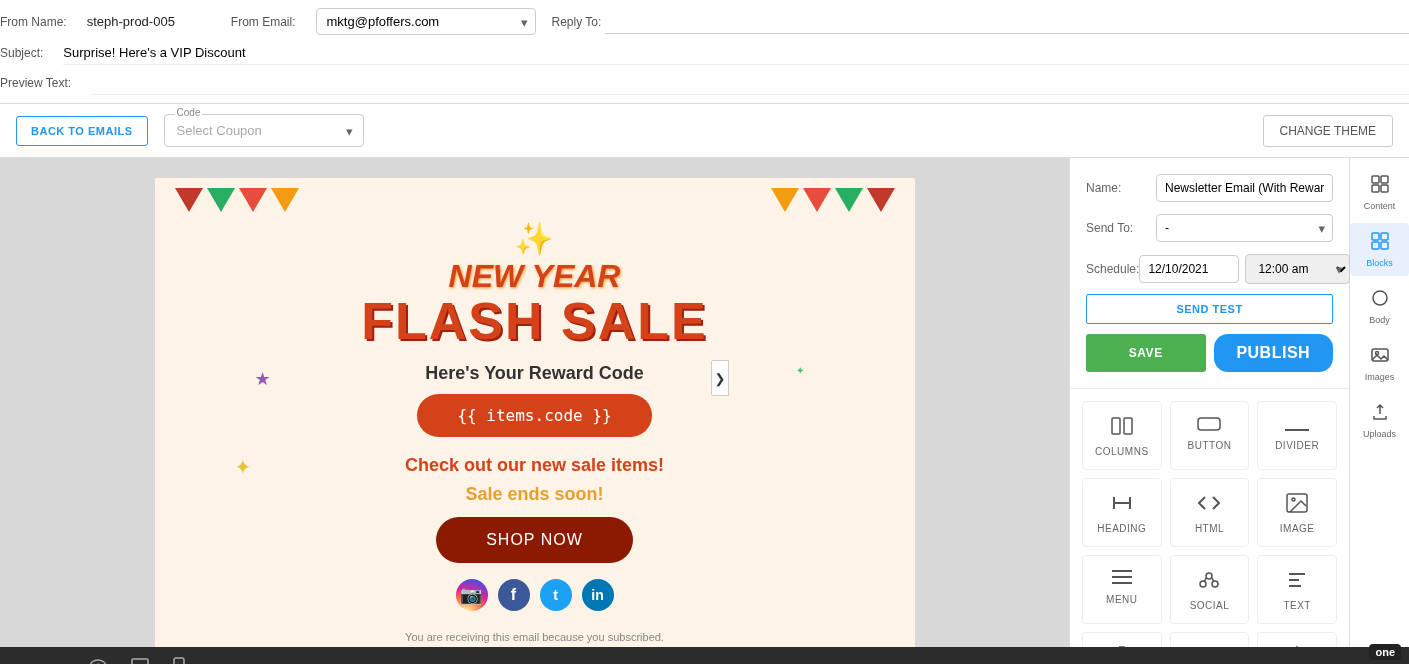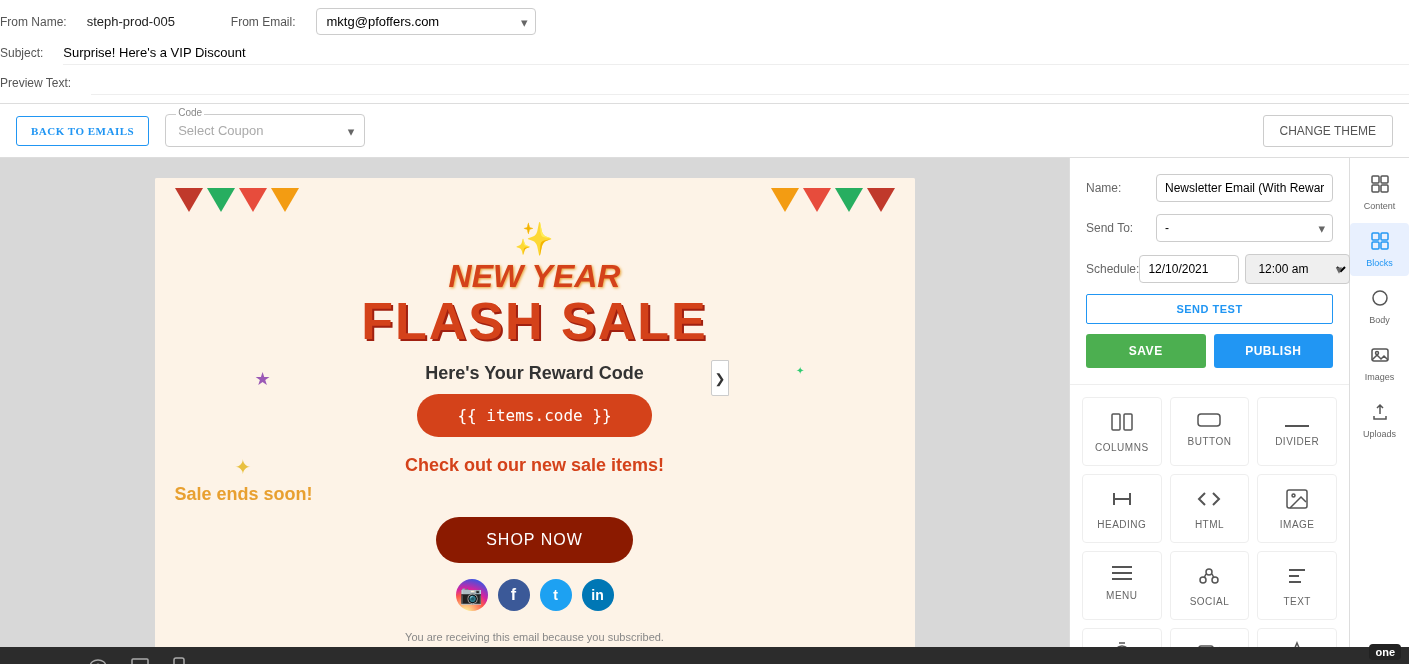--- a/index.html
+++ b/index.html
@@ -88,21 +88,20 @@
     .back-to-emails-btn {
       border: 1px solid #2196f3;
       color: #2196f3;
       background: #fff;
       padding: 8px 14px;
       font-size: 11px;
       font-weight: bold;
       cursor: pointer;
       border-radius: 3px;
       letter-spacing: 0.5px;
-      font-family: Liberation Serif, serif;
     }
     .coupon-select-wrapper {
       position: relative;
       border: 1px solid #ccc;
       border-radius: 4px;
       padding: 8px 28px 8px 12px;
       background: #fff;
       cursor: pointer;
       min-width: 200px;
     }
@@ -264,24 +263,24 @@
       cursor: pointer;
       border-radius: 3px;
       letter-spacing: 0.5px;
     }
     .publish-btn {
       flex: 1;
       background: #2196f3;
       color: #fff;
       border: none;
       padding: 10px;
-      font-size: 12px;
+      font-size: 16px;
       font-weight: bold;
       cursor: pointer;
-      border-radius: 3px;
+      border-radius: 14px;
       letter-spacing: 0.5px;
     }
 
     
     .blocks-panel {
       flex: 1;
       overflow-y: auto;
       padding: 12px;
     }
     .blocks-grid {
@@ -403,20 +402,24 @@
   <div class="top-bar-row">
     <span class="field-label">From Name:</span>
     <span class="field-value">steph-prod-005</span>
     <span class="field-label" style="margin-left:40px;">From Email:</span>
     <div class="select-wrapper">
       <select class="from-email-select">
         <option>mktg@pfoffers.com</option>
         <option>info@pfoffers.com</option>
       </select>
     </div>
+    <div class="reply-to-section">
+      <span class="field-label">Reply To:</span>
+      <input class="reply-to-input" type="text" style="">
+    </div>
   </div>
   <div class="top-bar-row">
     <span class="field-label">Subject:</span>
     <input class="subject-input" type="text" value="Surprise! Here's a VIP Discount" style="">
   </div>
   <div class="top-bar-row">
     <span class="field-label">Preview Text:</span>
     <input class="preview-text-input" type="text" style="">
   </div>
 </div>
@@ -471,21 +474,21 @@
           <span style="color:#2ecc71; font-size:10px; position:absolute; right:90px; top:2px;">✦</span>
           <div style="font-size:18px; font-weight:bold; color:#333;">Here's Your Reward Code</div>
           <div style="background:#d4421a; color:#fff; border-radius:25px; padding:12px 40px; display:inline-block; font-size:16px; margin:10px 0; font-family:monospace;">{{ items.code }}</div>
         </div>
 
         <div style="text-align:center; margin:8px 0; position:relative;">
           <span style="color:#e8c040; font-size:20px; position:absolute; left:60px; top:0;">✦</span>
           <div style="color:#d4421a; font-size:18px; font-weight:bold;">Check out our new sale items!</div>
         </div>
 
-        <div style="text-align:left; margin:4px 0;">
+        <div style="text-align:center; margin:4px 0;">
           <div style="color:#e8a030; font-size:18px; font-weight:bold;">Sale ends soon!</div>
         </div>
 
         <div style="text-align:center; margin:12px 0 16px;">
           <div style="background:#8b1a00; color:#fff; border-radius:25px; padding:14px 50px; display:inline-block; font-size:16px; font-weight:normal; cursor:pointer; letter-spacing:1px;">SHOP NOW</div>
         </div>
 
         <div class="social-icons">
           <div class="social-icon si-instagram" style="font-size:18px;">📷</div>
           <div class="social-icon si-facebook" style="font-size:16px; font-family:sans-serif;">f</div>

